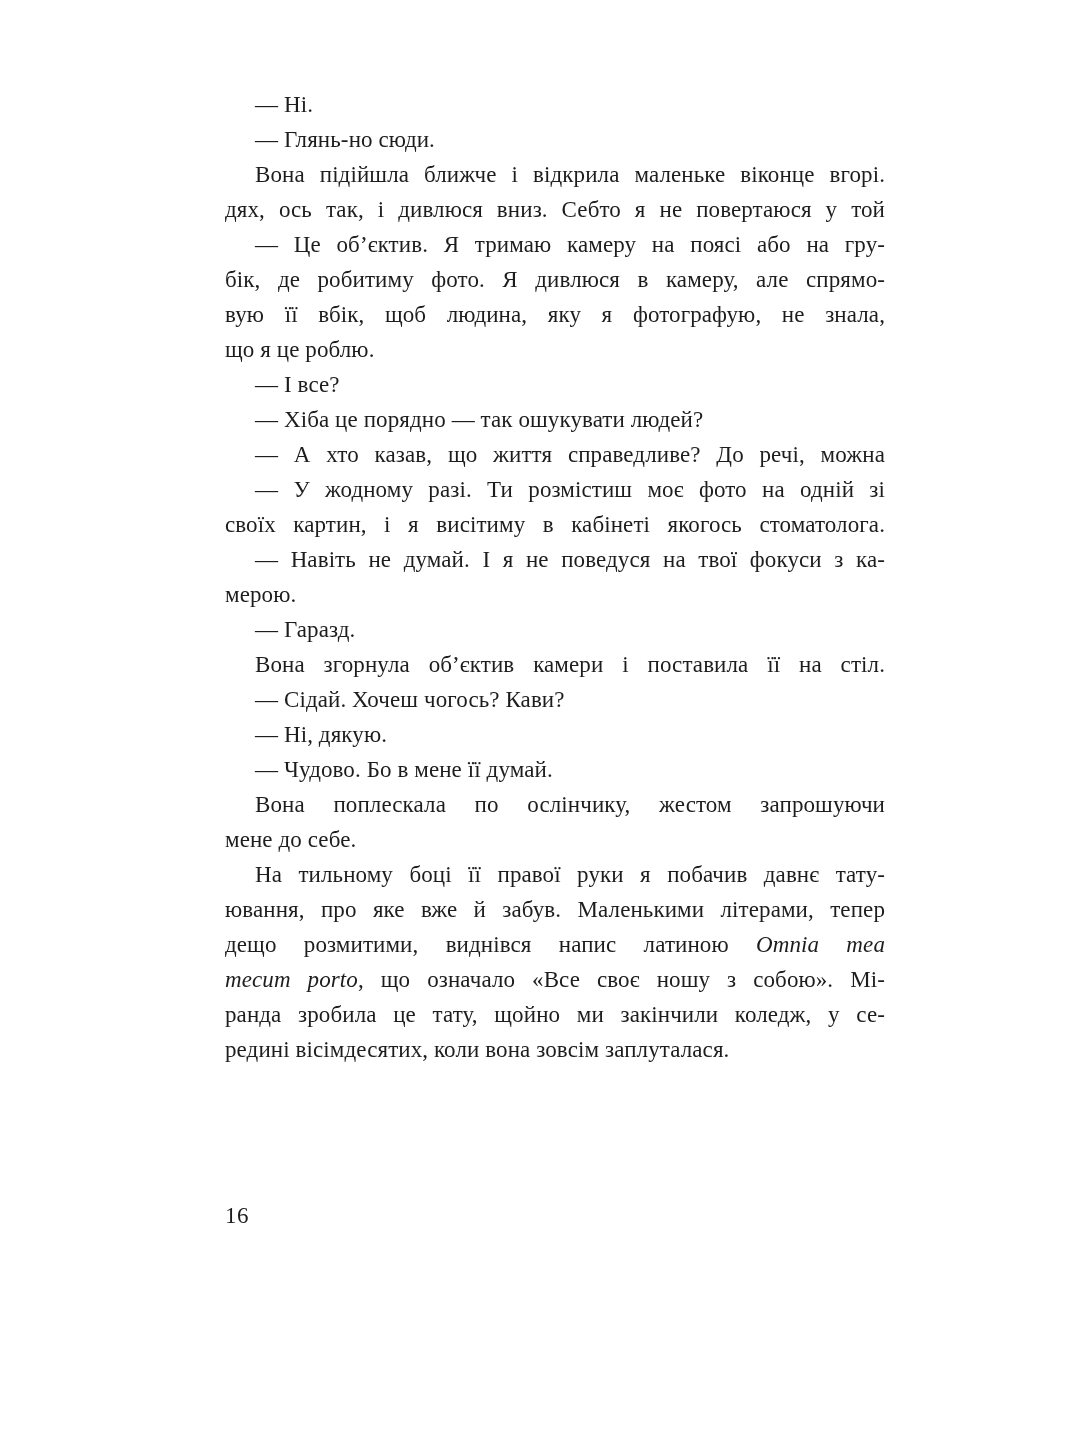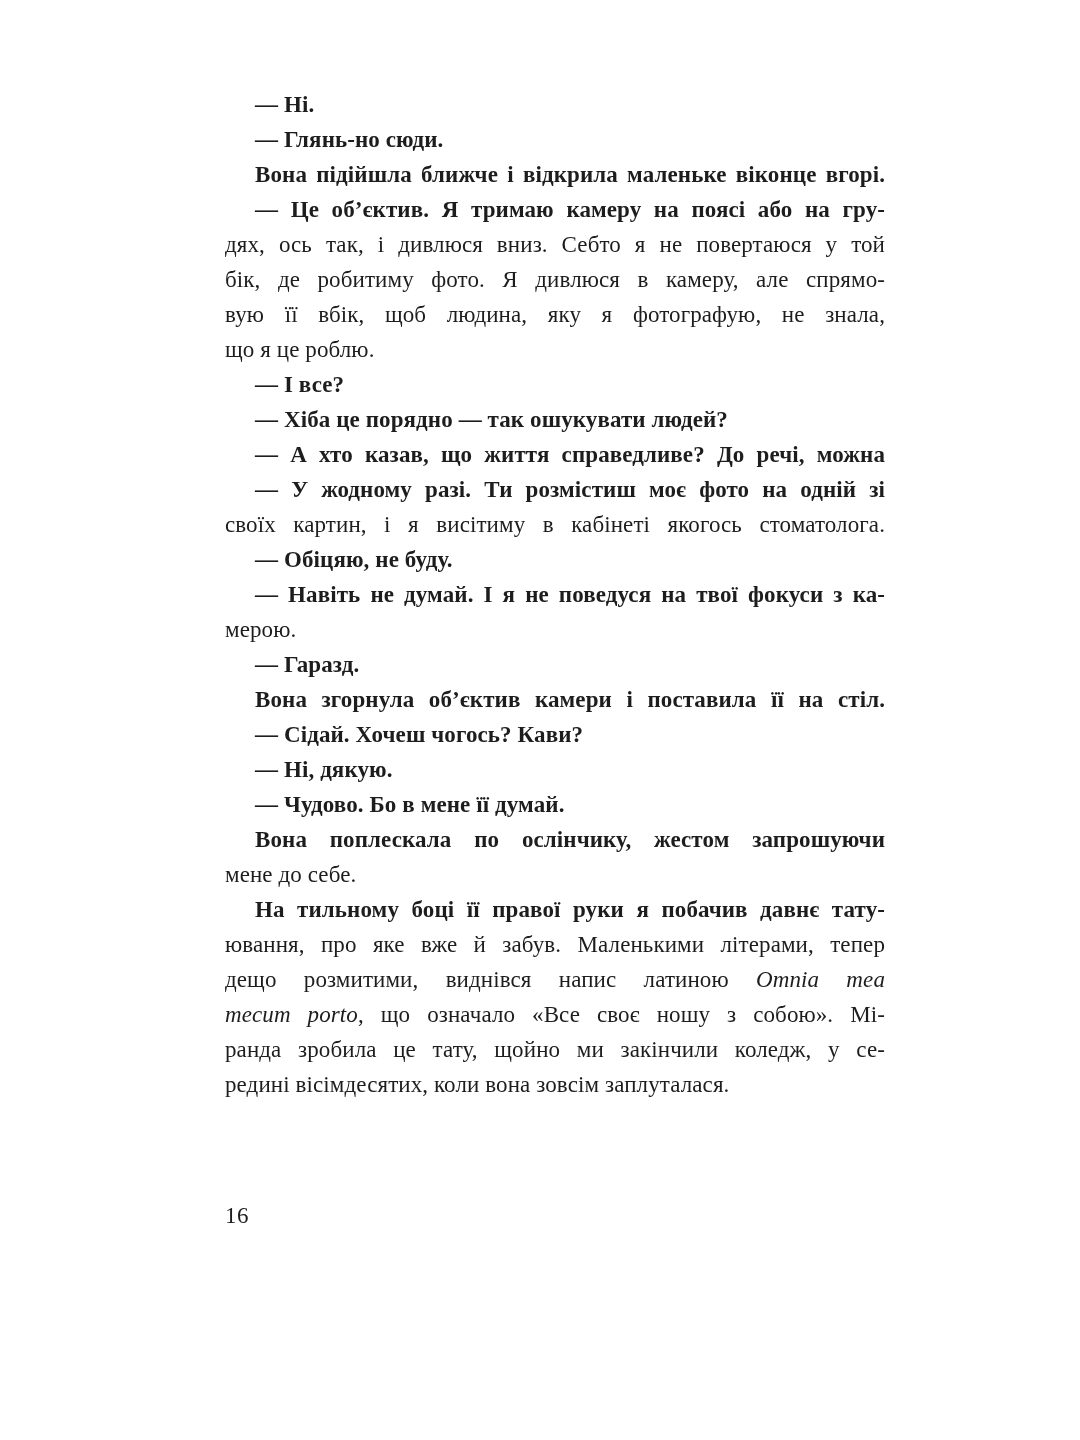--- a/index.html
+++ b/index.html
@@ -23,21 +23,20 @@
   }
   .line {
     height: 35px;
     line-height: 35px;
     overflow: hidden;
     text-align: left;
     letter-spacing: 0.1px;
   }
   .line.indent {
     text-indent: 30px;
-    font-weight: bold;
   }
   .line.justify {
     text-align: justify;
     text-align-last: justify;
   }
   
   .line.justify::after {
     content: "";
     display: inline-block;
     width: 100%;
@@ -56,31 +55,30 @@
   }
 </style>
 </head>
 <body>
 
 <div>
   <div class="text-block">
       <div class="line indent"><span>— Ні.</span></div>
       <div class="line indent"><span>— Глянь-но сюди.</span></div>
       <div class="line indent justify"><span>Вона підійшла ближче і відкрила маленьке віконце вгорі.</span></div>
+      <div class="line justify"><span>дях, ось так, і дивлюся вниз. Себто я не повертаюся у той</span></div>
       <div class="line indent justify"><span>— Це об’єктив. Я тримаю камеру на поясі або на гру-</span></div>
-      <div class="line justify"><span>дях, ось так, і дивлюся вниз. Себто я не повертаюся у той</span></div>
       <div class="line justify"><span>бік, де робитиму фото. Я дивлюся в камеру, але спрямо-</span></div>
       <div class="line justify"><span>вую її вбік, щоб людина, яку я фотографую, не знала,</span></div>
       <div class="line"><span>що я це роблю.</span></div>
       <div class="line indent"><span>— І все?</span></div>
       <div class="line indent"><span>— Хіба це порядно — так ошукувати людей?</span></div>
       <div class="line indent justify"><span>— А хто казав, що життя справедливе? До речі, можна</span></div>
       <div class="line indent justify"><span>— У жодному разі. Ти розмістиш моє фото на одній зі</span></div>
       <div class="line justify"><span>своїх картин, і я висітиму в кабінеті якогось стоматолога.</span></div>
-      <div class="line indent"><span>— Обіцяю, не буду.</span></div>
       <div class="line indent justify"><span>— Навіть не думай. І я не поведуся на твої фокуси з ка-</span></div>
       <div class="line"><span>мерою.</span></div>
       <div class="line indent"><span>— Гаразд.</span></div>
       <div class="line indent justify"><span>Вона згорнула об’єктив камери і поставила її на стіл.</span></div>
       <div class="line indent"><span>— Сідай. Хочеш чогось? Кави?</span></div>
       <div class="line indent"><span>— Ні, дякую.</span></div>
       <div class="line indent"><span>— Чудово. Бо в мене її думай.</span></div>
       <div class="line indent justify"><span>Вона поплескала по ослінчику, жестом запрошуючи</span></div>
       <div class="line"><span>мене до себе.</span></div>
       <div class="line indent justify"><span>На тильному боці її правої руки я побачив давнє тату-</span></div>

